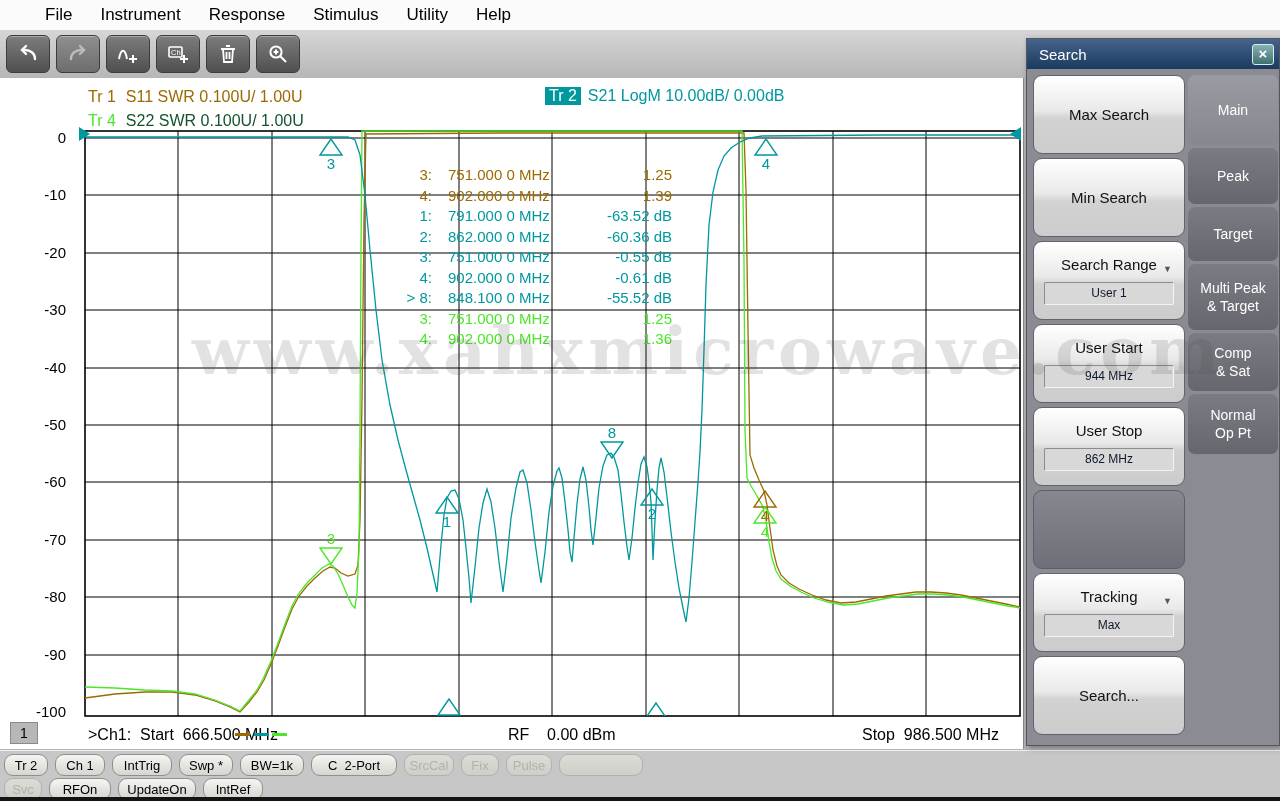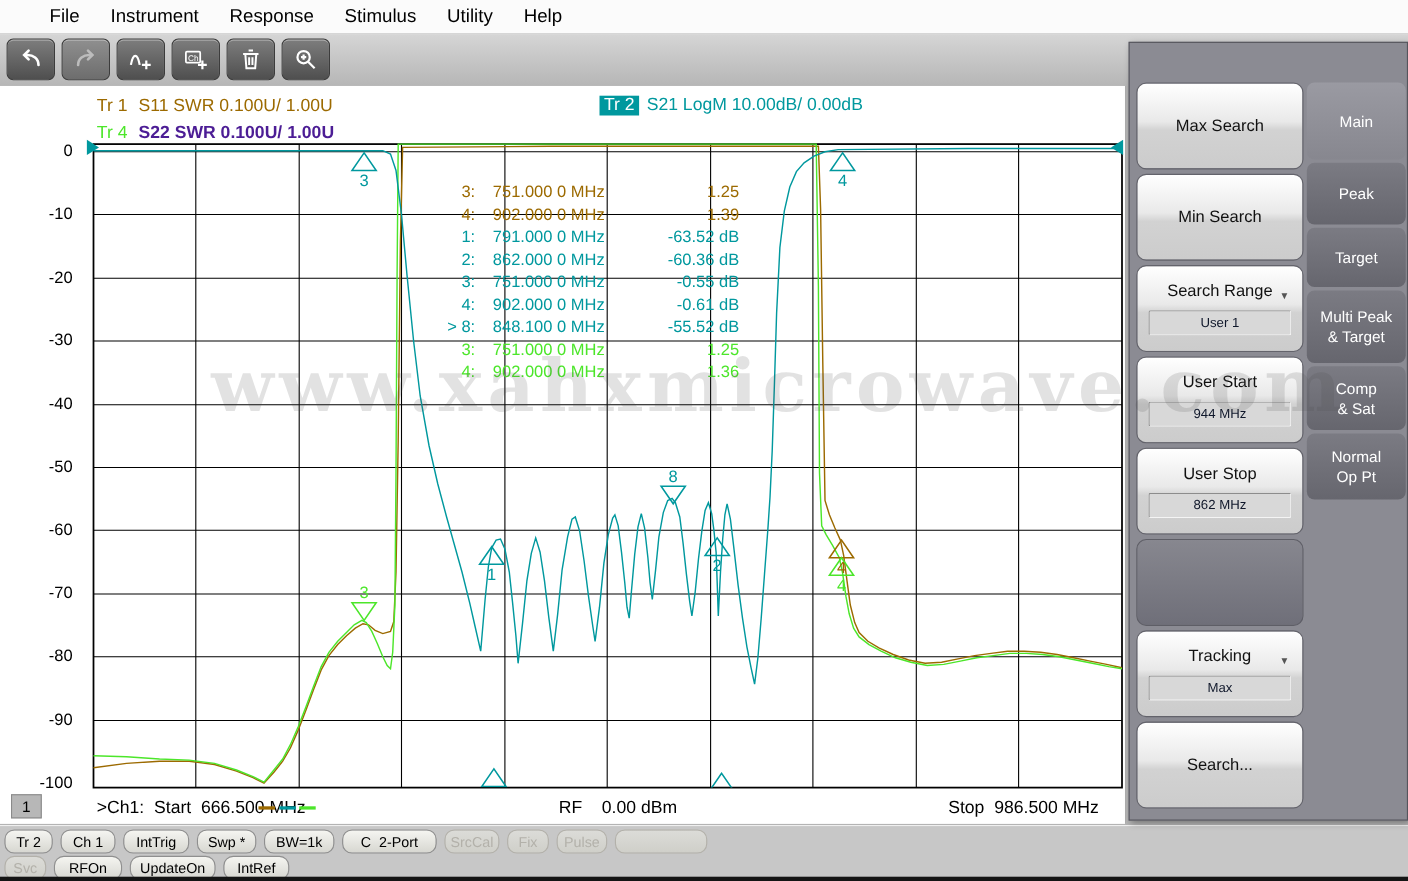--- a/index.html
+++ b/index.html
@@ -192,21 +192,21 @@
       <g clip-path="url(#plotclip)">
         <polygon points="449,699 438,715 460,715" fill="none" stroke="#00989e" stroke-width="1.4"></polygon>
         <polygon points="656,703 645,719 667,719" fill="none" stroke="#00989e" stroke-width="1.4"></polygon>
       </g>
       <polygon points="79,127 79,141 90,134" fill="#00989e"></polygon>
       <polygon points="1021,127 1021,141 1010,134" fill="#00989e"></polygon>
     </svg>
   <div id="trace-labels">
       <div class="trace-label" style="left: 88px; top: 88px;"><span style="color: rgb(156, 106, 0); margin-right: 10px;">Tr 1</span><span style="color: rgb(156, 106, 0);">S11 SWR 0.100U/ 1.00U</span></div>
       <div class="trace-label" style="left: 545px; top: 87px;"><span class="trace-badge" style="background: rgb(0, 152, 158); color: rgb(255, 255, 255);">Tr 2</span><span style="color: rgb(0, 152, 158);">S21 LogM 10.00dB/ 0.00dB</span></div>
-      <div class="trace-label" style="left: 88px; top: 112px;"><span style="color: rgb(76, 230, 42); margin-right: 10px;">Tr 4</span><span style="color: #4c1d95; font-weight: bold;">S22 SWR 0.100U/ 1.00U</span></div>
+      <div class="trace-label" style="left: 88px; top: 112px;"><span style="color: rgb(76, 230, 42); margin-right: 10px;">Tr 4</span><span style="color: #14532d;">S22 SWR 0.100U/ 1.00U</span></div>
     </div>
   <div class="readout" id="readout">
       <div class="ro-row" style="top: 0px; color: rgb(156, 106, 0);"><span class="ro-num">3:</span><span class="ro-freq">751.000 0 MHz</span><span class="ro-val">1.25</span></div>
       <div class="ro-row" style="top: 20.5px; color: rgb(156, 106, 0);"><span class="ro-num">4:</span><span class="ro-freq">902.000 0 MHz</span><span class="ro-val">1.39</span></div>
       <div class="ro-row" style="top: 41px; color: rgb(0, 152, 158);"><span class="ro-num">1:</span><span class="ro-freq">791.000 0 MHz</span><span class="ro-val">-63.52 dB</span></div>
       <div class="ro-row" style="top: 61.5px; color: rgb(0, 152, 158);"><span class="ro-num">2:</span><span class="ro-freq">862.000 0 MHz</span><span class="ro-val">-60.36 dB</span></div>
       <div class="ro-row" style="top: 82px; color: rgb(0, 152, 158);"><span class="ro-num">3:</span><span class="ro-freq">751.000 0 MHz</span><span class="ro-val">-0.55 dB</span></div>
       <div class="ro-row" style="top: 102.5px; color: rgb(0, 152, 158);"><span class="ro-num">4:</span><span class="ro-freq">902.000 0 MHz</span><span class="ro-val">-0.61 dB</span></div>
       <div class="ro-row" style="top: 123px; color: rgb(0, 152, 158);"><span class="ro-num">&gt; 8:</span><span class="ro-freq">848.100 0 MHz</span><span class="ro-val">-55.52 dB</span></div>
       <div class="ro-row" style="top: 143.5px; color: rgb(76, 230, 42);"><span class="ro-num">3:</span><span class="ro-freq">751.000 0 MHz</span><span class="ro-val">1.25</span></div>
@@ -230,20 +230,24 @@
   <div class="stim" style="left:88px;top:726px;">&gt;Ch1:  Start  666.500 MHz</div>
   <div class="dash" id="dash1" style="left: 235px; background: rgb(156, 106, 0);"></div>
   <div class="dash" id="dash2" style="left: 254px; background: rgb(0, 152, 158);"></div>
   <div class="dash" id="dash3" style="left: 272px; background: rgb(76, 230, 42);"></div>
   <div class="stim" style="left:508px;top:726px;">RF    0.00 dBm</div>
   <div class="stim" style="left:862px;top:726px;">Stop  986.500 MHz</div>
 
   <div class="watermark">www.xahxmicrowave.com</div>
 
   <div class="search-panel">
+    <div class="sp-titlebar">
+      <div class="sp-title">Search</div>
+      <div class="sp-close">×</div>
+    </div>
     <div class="sp-col" id="sp-col">
         <div class="p-btn">
           <div>Max Search</div>
         </div>
         <div class="p-btn">
           <div>Min Search</div>
         </div>
         <div class="p-btn">
           <div>Search Range</div>
           <div class="combo-arrow">▼</div>

